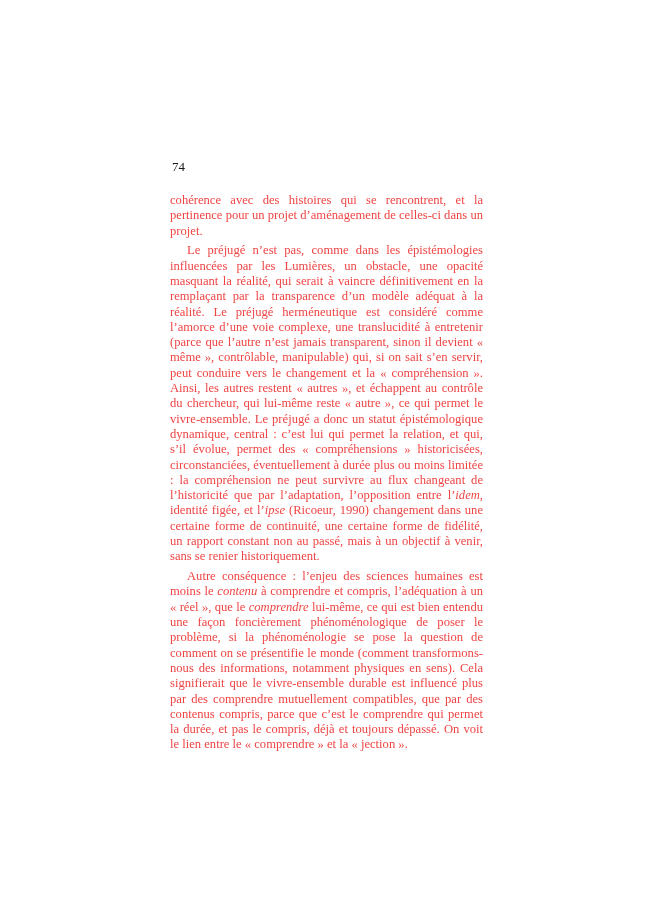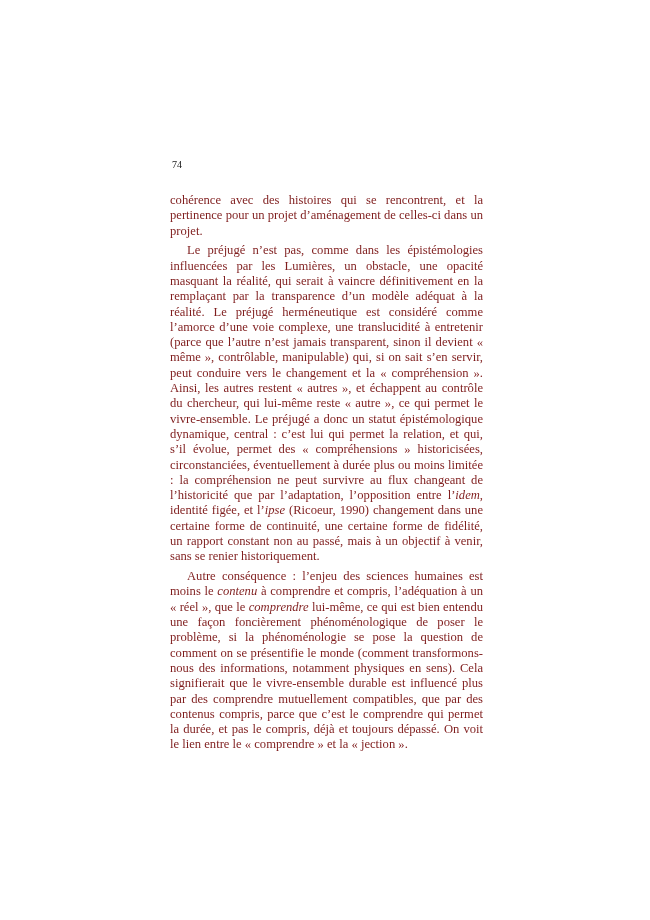--- a/index.html
+++ b/index.html
@@ -1,24 +1,24 @@
 <!DOCTYPE html>
 <html><head>
 <meta charset="utf-8">
 <style>
   html, body { margin:0; padding:0; background:#ffffff; }
   body { width:650px; height:920px; position:relative; overflow:hidden; }
   .page-number {
     position:absolute; left:172px; top:159px;
-    font-family:"Liberation Serif", serif; font-size:10px; color:#1a1a1a;
+    font-family:"Liberation Serif", serif; font-size:13px; color:#1a1a1a;
   }
   .text-block {
     position:absolute; left:170px; top:193px; width:313px;
     font-family:"Liberation Serif", serif; font-size:12.6px; line-height:15.3px;
-    color:#7f1d1d; text-align:justify; hyphens:none;
+    color:#ef4444; text-align:justify; hyphens:none;
   }
   .text-block p { margin:0 0 4.5px 0; }
   .text-block p.indent { text-indent:17px; }
   .text-block p.first { text-indent:0; }
 </style>
 </head>
 <body>
 
 <div class="page-number">74</div>
 

